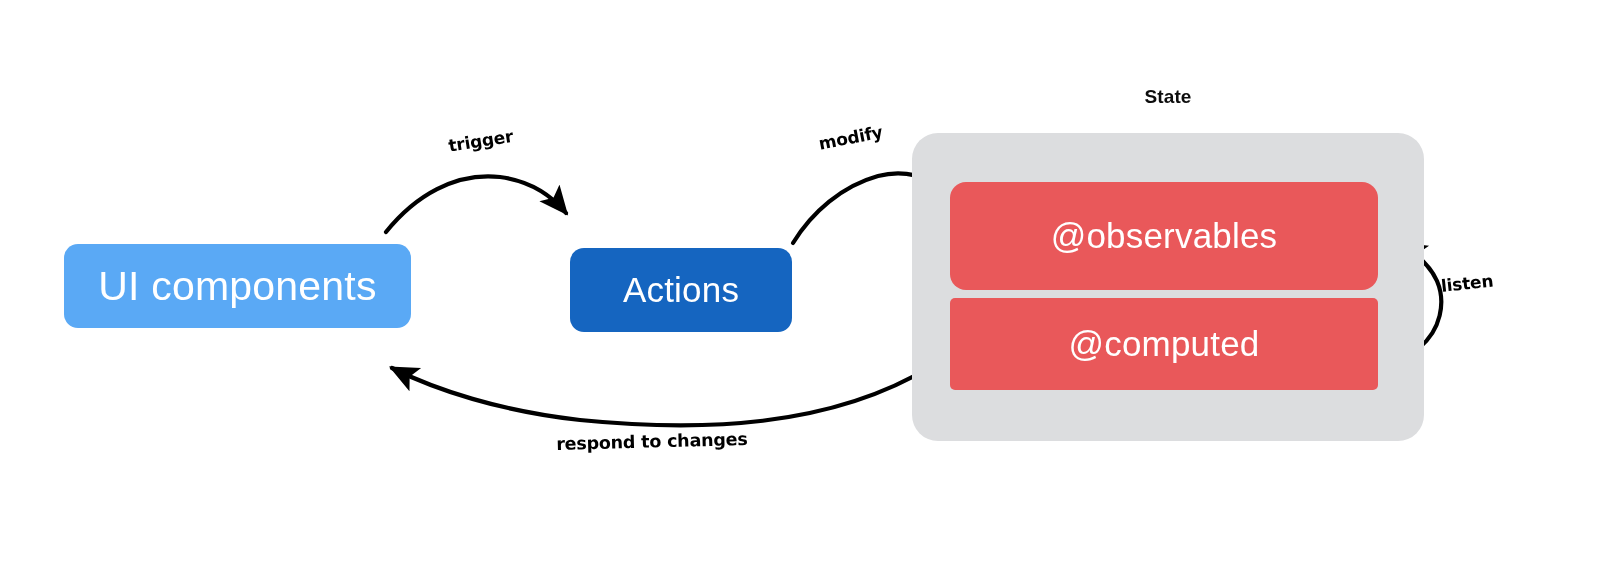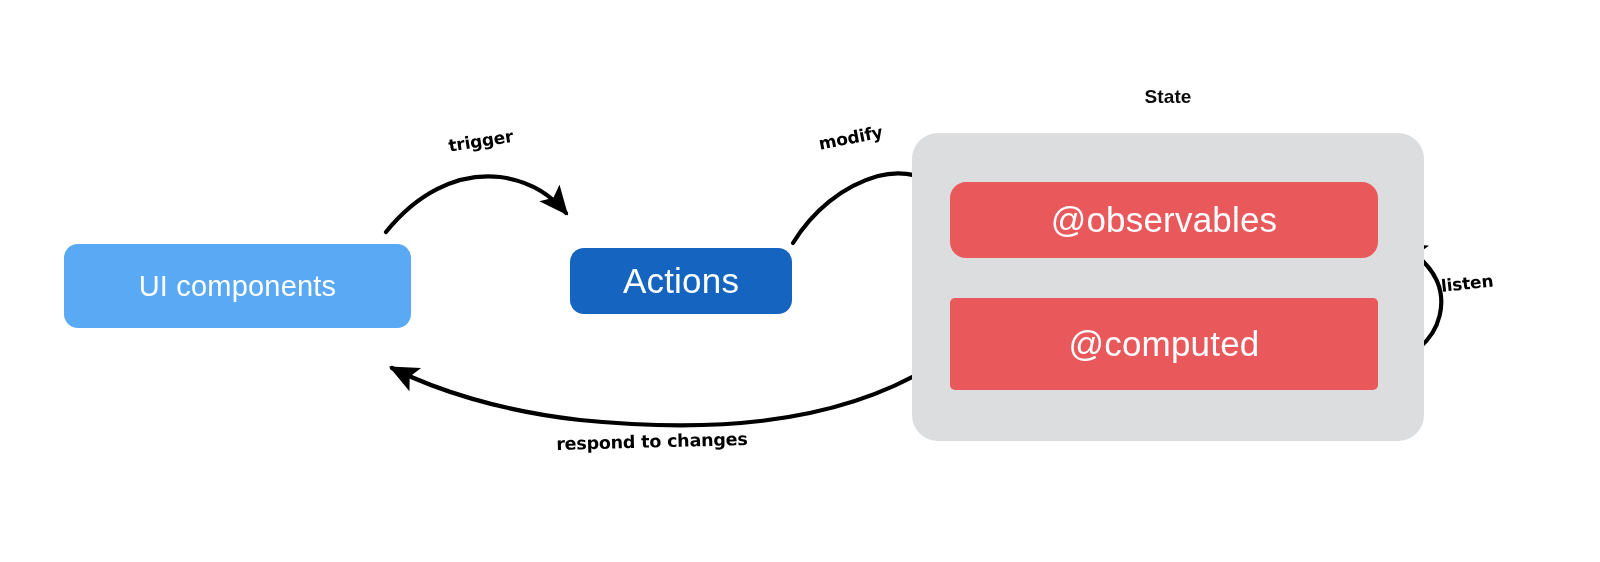--- a/index.html
+++ b/index.html
@@ -60,38 +60,38 @@
   }
 
   
   #ui-components {
     left: 64px;
     top: 244px;
     width: 347px;
     height: 84px;
     background: #5aa9f5;
     border-radius: 14px;
-    font-size: 29px;
+    font-size: 41px;
   }
 
   #actions {
     left: 570px;
     top: 248px;
     width: 222px;
-    height: 66px;
+    height: 84px;
     background: #1565c0;
     border-radius: 14px;
     font-size: 35px;
   }
 
   #observables {
     left: 950px;
     top: 182px;
     width: 428px;
-    height: 76px;
+    height: 108px;
     background: #e9585a;
     border-radius: 16px;
     font-size: 35px;
   }
 
   #computed {
     left: 950px;
     top: 298px;
     width: 428px;
     height: 92px;

